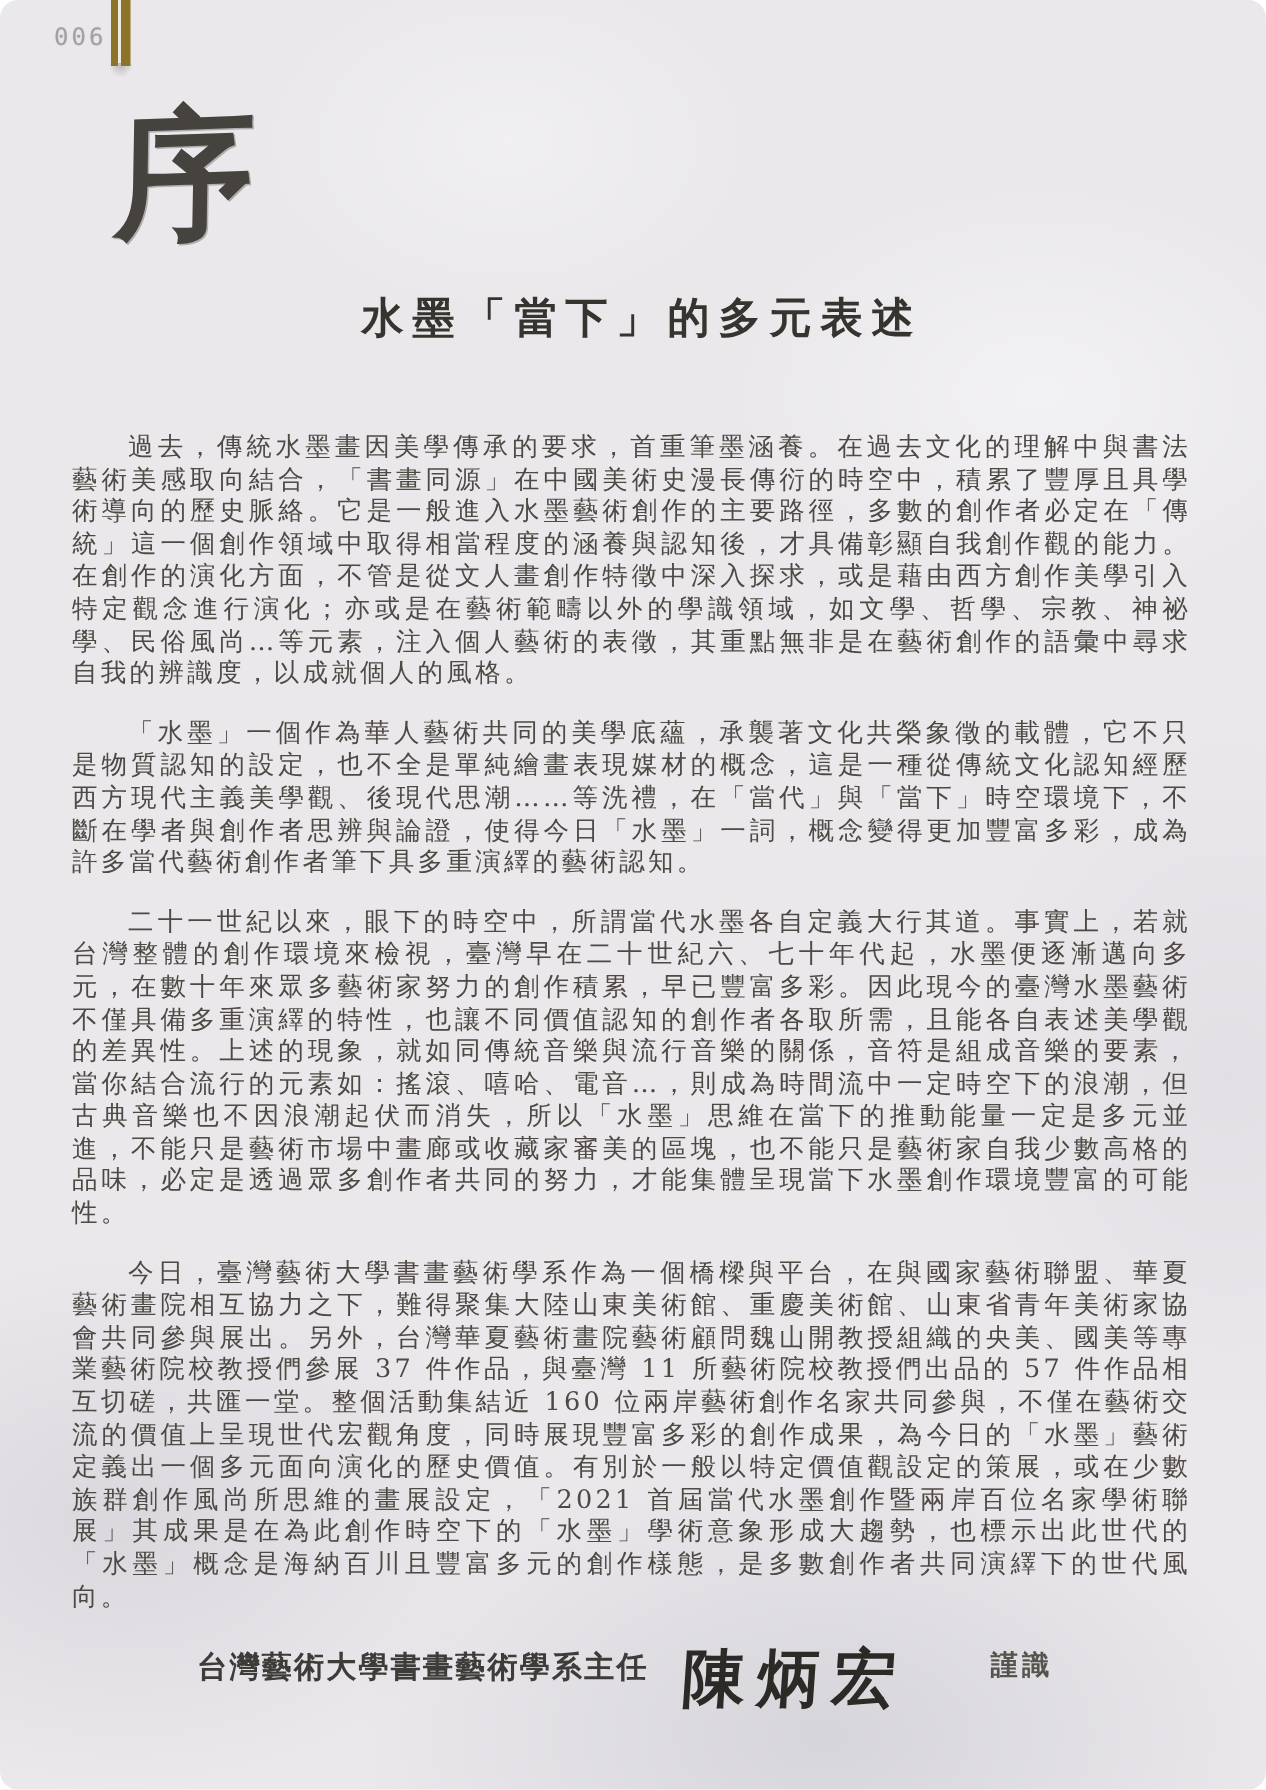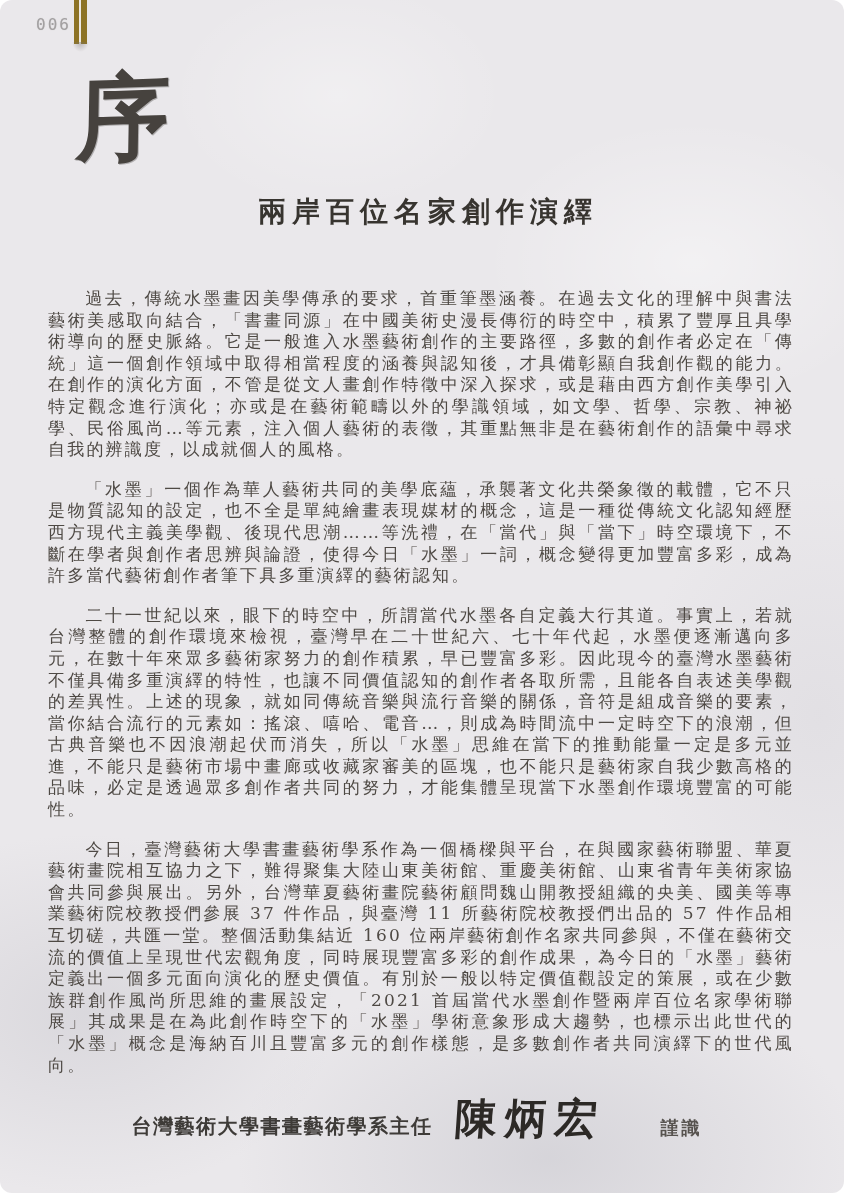--- a/index.html
+++ b/index.html
@@ -48,42 +48,42 @@
   }
   .title span{display:block;}
   .body-text{
     position:absolute;left:48px;top:288px;width:746px;
     color:#4e4944;font-size:17px;line-height:21.6px;
     letter-spacing:2.2px;text-align:justify;
   }
   .body-text p{margin:0 0 18px 0;text-indent:2.2em;}
   .signature{
     position:absolute;left:0;top:1098px;width:714px;
-    display:flex;align-items:flex-end;justify-content:center;
+    display:flex;align-items:flex-start;justify-content:center;
     padding-left:120px;box-sizing:border-box;white-space:nowrap;
   }
   .sig-title{font-size:20px;letter-spacing:1.5px;color:#3e3b38;font-weight:600;}
   .sig-name{
     font-size:42px;font-weight:800;color:#2c2926;margin:0 14px 0 22px;
     letter-spacing:8px;transform:skewX(-4deg);line-height:1;
   }
   .sig-suffix{font-size:18px;letter-spacing:3px;color:#57534f;font-weight:600;margin-left:42px;}
 </style>
 </head>
 <body>
 
 <div class="page">
 
   <span class="page-num">006</span>
   <span class="gold-bar"></span>
 
   <div class="preface-char">序</div>
 
   <h1 class="title">
-    <span>兩岸百位名家創作演繹</span>
+    <span>水墨「當下」的多元表述</span>
   </h1>
 
   <main class="body-text">
     <p>過去，傳統水墨畫因美學傳承的要求，首重筆墨涵養。在過去文化的理解中與書法藝術美感取向結合，「書畫同源」在中國美術史漫長傳衍的時空中，積累了豐厚且具學術導向的歷史脈絡。它是一般進入水墨藝術創作的主要路徑，多數的創作者必定在「傳統」這一個創作領域中取得相當程度的涵養與認知後，才具備彰顯自我創作觀的能力。在創作的演化方面，不管是從文人畫創作特徵中深入探求，或是藉由西方創作美學引入特定觀念進行演化；亦或是在藝術範疇以外的學識領域，如文學、哲學、宗教、神祕學、民俗風尚…等元素，注入個人藝術的表徵，其重點無非是在藝術創作的語彙中尋求自我的辨識度，以成就個人的風格。</p>
     <p>「水墨」一個作為華人藝術共同的美學底蘊，承襲著文化共榮象徵的載體，它不只是物質認知的設定，也不全是單純繪畫表現媒材的概念，這是一種從傳統文化認知經歷西方現代主義美學觀、後現代思潮……等洗禮，在「當代」與「當下」時空環境下，不斷在學者與創作者思辨與論證，使得今日「水墨」一詞，概念變得更加豐富多彩，成為許多當代藝術創作者筆下具多重演繹的藝術認知。</p>
     <p>二十一世紀以來，眼下的時空中，所謂當代水墨各自定義大行其道。事實上，若就台灣整體的創作環境來檢視，臺灣早在二十世紀六、七十年代起，水墨便逐漸邁向多元，在數十年來眾多藝術家努力的創作積累，早已豐富多彩。因此現今的臺灣水墨藝術不僅具備多重演繹的特性，也讓不同價值認知的創作者各取所需，且能各自表述美學觀的差異性。上述的現象，就如同傳統音樂與流行音樂的關係，音符是組成音樂的要素，當你結合流行的元素如：搖滾、嘻哈、電音…，則成為時間流中一定時空下的浪潮，但古典音樂也不因浪潮起伏而消失，所以「水墨」思維在當下的推動能量一定是多元並進，不能只是藝術市場中畫廊或收藏家審美的區塊，也不能只是藝術家自我少數高格的品味，必定是透過眾多創作者共同的努力，才能集體呈現當下水墨創作環境豐富的可能性。</p>
     <p>今日，臺灣藝術大學書畫藝術學系作為一個橋樑與平台，在與國家藝術聯盟、華夏藝術畫院相互協力之下，難得聚集大陸山東美術館、重慶美術館、山東省青年美術家協會共同參與展出。另外，台灣華夏藝術畫院藝術顧問魏山開教授組織的央美、國美等專業藝術院校教授們參展 37 件作品，與臺灣 11 所藝術院校教授們出品的 57 件作品相互切磋，共匯一堂。整個活動集結近 160 位兩岸藝術創作名家共同參與，不僅在藝術交流的價值上呈現世代宏觀角度，同時展現豐富多彩的創作成果，為今日的「水墨」藝術定義出一個多元面向演化的歷史價值。有別於一般以特定價值觀設定的策展，或在少數族群創作風尚所思維的畫展設定，「2021 首屆當代水墨創作暨兩岸百位名家學術聯展」其成果是在為此創作時空下的「水墨」學術意象形成大趨勢，也標示出此世代的「水墨」概念是海納百川且豐富多元的創作樣態，是多數創作者共同演繹下的世代風向。</p>
   </main>
 
   <div class="signature">

